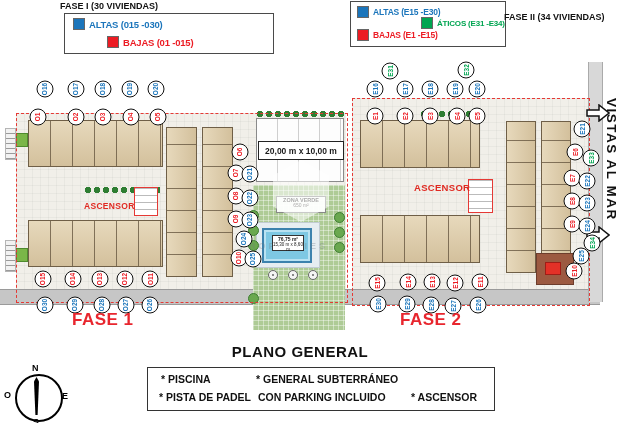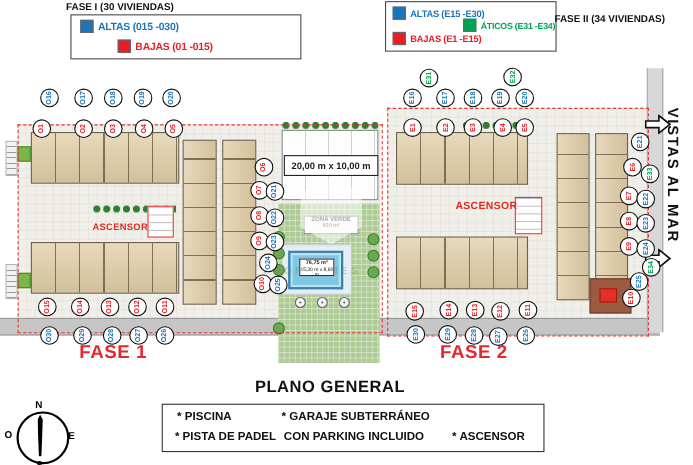--- a/index.html
+++ b/index.html
@@ -376,21 +376,21 @@
         <span>E26</span>
       </div>
     </div>
 
   <div class="abs fase-label" style="left:72px;top:310px;">FASE 1</div>
   <div class="abs fase-label" style="left:400px;top:310px;">FASE 2</div>
 
   <div class="abs plano-title" style="left:200px;top:343px;width:200px;">PLANO GENERAL</div>
   <div class="abs amen-box" style="left:147px;top:367px;width:346px;height:42px;">
     <span class="amen" style="left:13px;top:5px;">* PISCINA</span>
-    <span class="amen" style="left:108px;top:5px;">* GARAJE SUBTERRÁNEO</span>
+    <span class="amen" style="left:108px;top:5px;">* GENERAL SUBTERRÁNEO</span>
     <span class="amen" style="left:11px;top:23px;">* PISTA DE PADEL</span>
     <span class="amen" style="left:110px;top:23px;">CON PARKING INCLUIDO</span>
     <span class="amen" style="left:263px;top:23px;">* ASCENSOR</span>
   </div>
 
   <div class="abs compass-circle" style="left:15px;top:374px;width:44px;height:44px;"></div>
   <div class="abs needle" style="left:34px;top:377px;width:5px;height:38px;"></div>
   <span class="abs compass-letter" style="left:32px;top:363px;">N</span>
   <span class="abs compass-letter" style="left:4px;top:390px;">O</span>
   <span class="abs compass-letter" style="left:62px;top:391px;">E</span>

